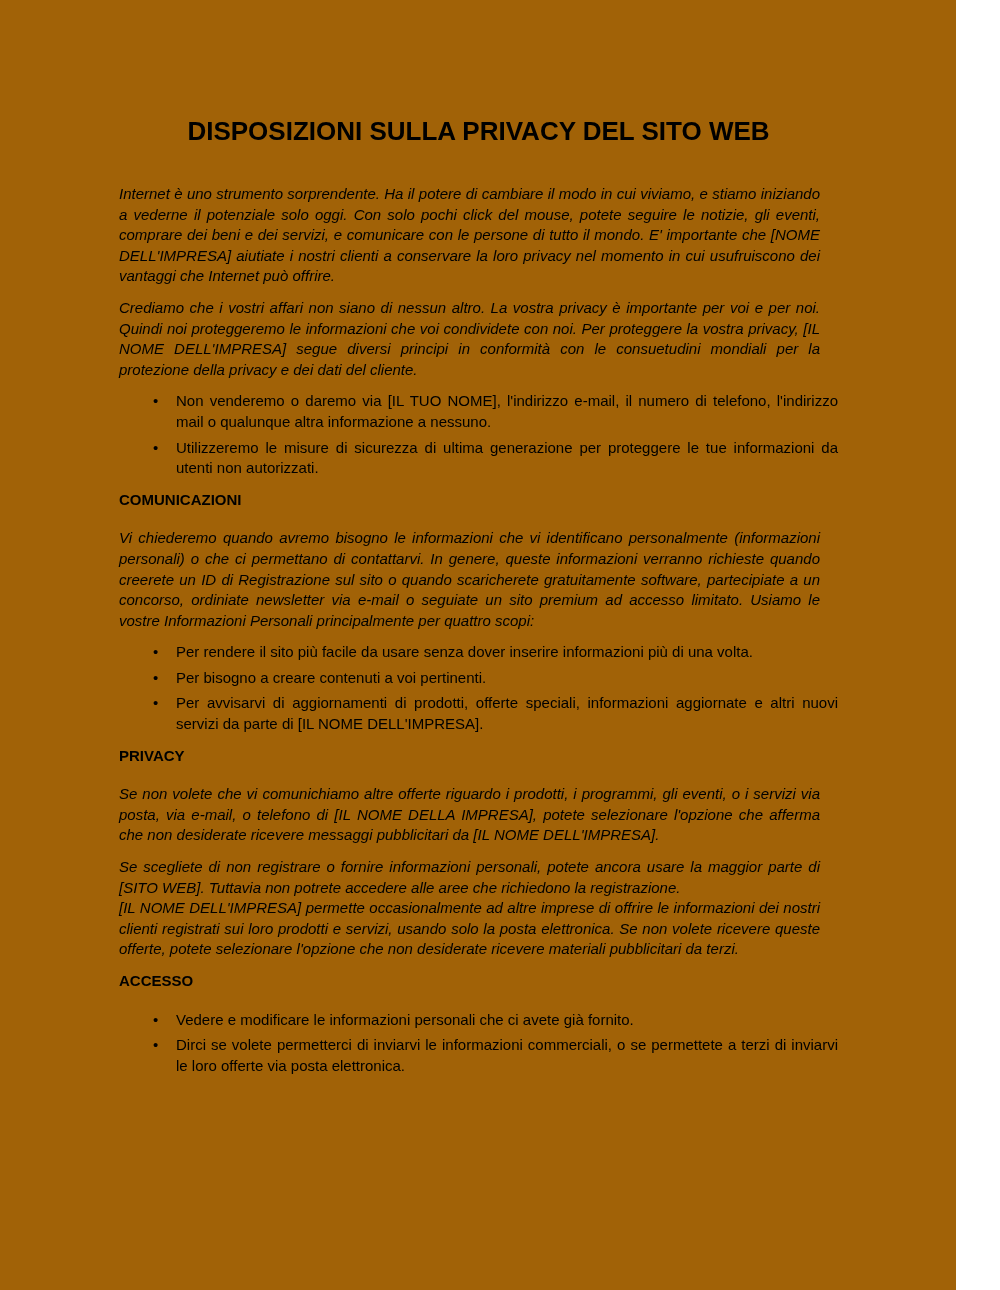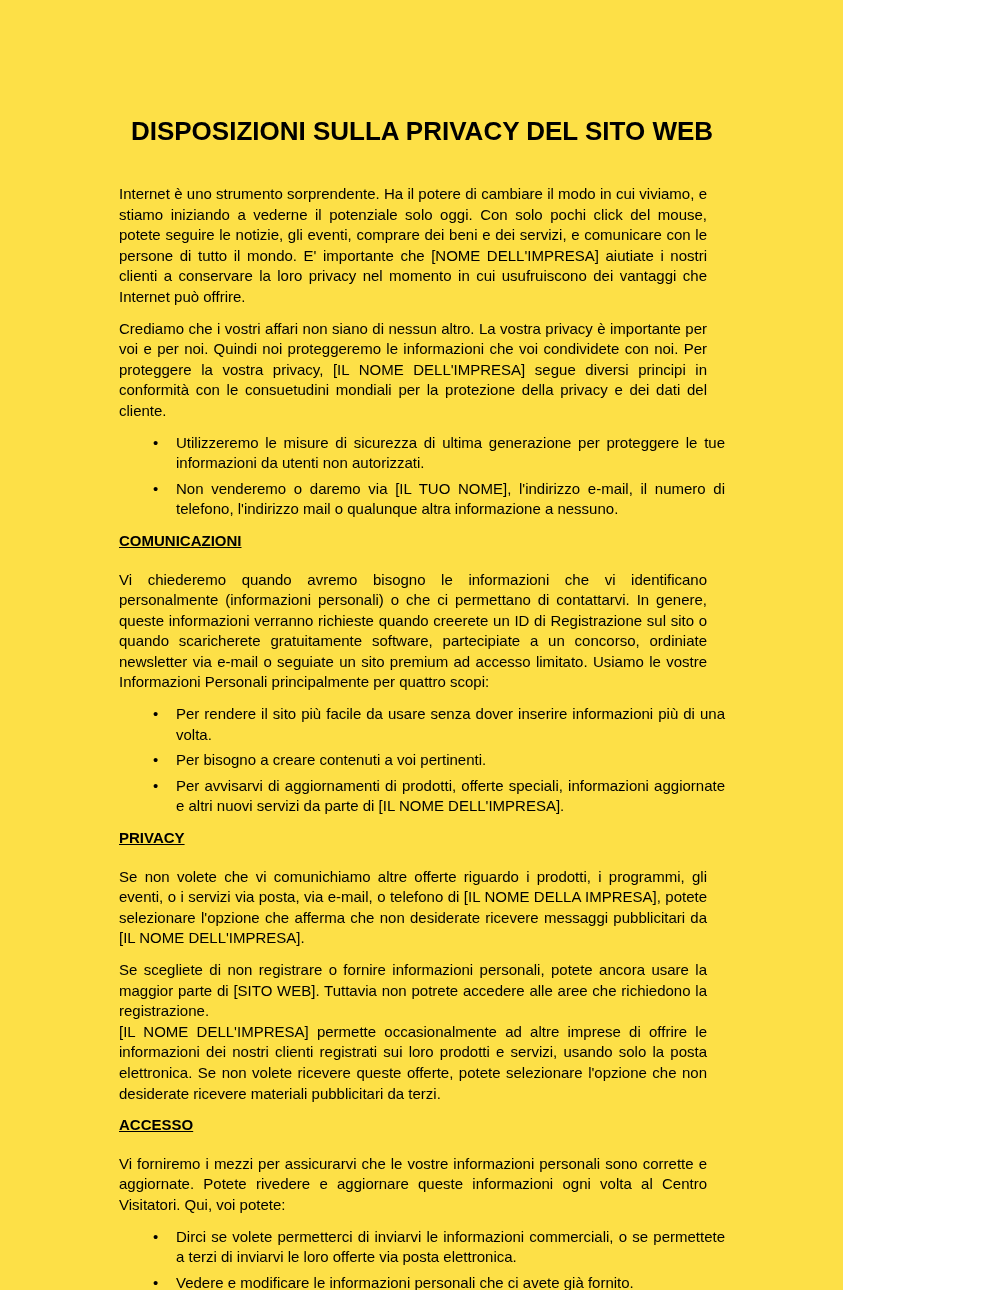--- a/index.html
+++ b/index.html
@@ -11,46 +11,46 @@
     width: 1000px;
     height: 1290px;
     overflow: hidden;
     color: #000000;
     font-family: "Liberation Sans", sans-serif;
     font-size: 15px;
     line-height: 20.6px;
   }
   .page {
     box-sizing: border-box;
-    width: 843px;
+    width: 956px;
     height: 1290px;
     padding: 116px 118px 0 119px;
-    background: #fde047;
+    background: #a16207;
   }
   h1.doc-title {
     font-size: 26px;
     line-height: 30px;
     font-weight: bold;
     text-align: center;
     margin: 0 0 38px 0;
     letter-spacing: 0;
   }
   p.para {
     text-align: justify;
     margin: 0 18px 11px 0;
+    font-style: italic;
   }
   p.para.no-gap {
     margin-bottom: 0;
   }
   h2.section-heading {
     font-size: 15px;
     line-height: 20.6px;
     font-weight: bold;
     margin: 10px 0 18px 0;
-    text-decoration: underline;
   }
   ul.bullet-list {
     list-style: none;
     margin: 0 0 11px 0;
     padding: 0;
   }
   ul.bullet-list li {
     position: relative;
     padding-left: 57px;
     text-align: justify;
@@ -68,22 +68,22 @@
 
 <div class="page">
 
   <h1 class="doc-title">DISPOSIZIONI SULLA PRIVACY DEL SITO WEB</h1>
 
   <p class="para">Internet è uno strumento sorprendente. Ha il potere di cambiare il modo in cui viviamo, e stiamo iniziando a vederne il potenziale solo oggi. Con solo pochi click del mouse, potete seguire le notizie, gli eventi, comprare dei beni e dei servizi, e comunicare con le persone di tutto il mondo. E' importante che [NOME DELL'IMPRESA] aiutiate i nostri clienti a conservare la loro privacy nel momento in cui usufruiscono dei vantaggi che Internet può offrire.</p>
 
   <p class="para">Crediamo che i vostri affari non siano di nessun altro. La vostra privacy è importante per voi e per noi. Quindi noi proteggeremo le informazioni che voi condividete con noi. Per proteggere la vostra privacy, [IL NOME DELL'IMPRESA] segue diversi principi in conformità con le consuetudini mondiali per la protezione della privacy e dei dati del cliente.</p>
 
   <ul class="bullet-list">
+    <li>Non venderemo o daremo via [IL TUO NOME], l'indirizzo e-mail, il numero di telefono, l'indirizzo mail o qualunque altra informazione a nessuno.</li>
     <li>Utilizzeremo le misure di sicurezza di ultima generazione per proteggere le tue informazioni da utenti non autorizzati.</li>
-    <li>Non venderemo o daremo via [IL TUO NOME], l'indirizzo e-mail, il numero di telefono, l'indirizzo mail o qualunque altra informazione a nessuno.</li>
   </ul>
 
   <h2 class="section-heading">COMUNICAZIONI</h2>
 
   <p class="para">Vi chiederemo quando avremo bisogno le informazioni che vi identificano personalmente (informazioni personali) o che ci permettano di contattarvi. In genere, queste informazioni verranno richieste quando creerete un ID di Registrazione sul sito o quando scaricherete gratuitamente software, partecipiate a un concorso, ordiniate newsletter via e-mail o seguiate un sito premium ad accesso limitato. Usiamo le vostre Informazioni Personali principalmente per quattro scopi:</p>
 
   <ul class="bullet-list">
     <li>Per rendere il sito più facile da usare senza dover inserire informazioni più di una volta.</li>
     <li>Per bisogno a creare contenuti a voi pertinenti.</li>
     <li>Per avvisarvi di aggiornamenti di prodotti, offerte speciali, informazioni aggiornate e altri nuovi servizi da parte di [IL NOME DELL'IMPRESA].</li>
@@ -92,20 +92,19 @@
   <h2 class="section-heading">PRIVACY</h2>
 
   <p class="para">Se non volete che vi comunichiamo altre offerte riguardo i prodotti, i programmi, gli eventi, o i servizi via posta, via e-mail, o telefono di [IL NOME DELLA IMPRESA], potete selezionare l'opzione che afferma che non desiderate ricevere messaggi pubblicitari da [IL NOME DELL'IMPRESA].</p>
 
   <p class="para no-gap">Se scegliete di non registrare o fornire informazioni personali, potete ancora usare la maggior parte di [SITO WEB]. Tuttavia non potrete accedere alle aree che richiedono la registrazione.</p>
 
   <p class="para">[IL NOME DELL'IMPRESA] permette occasionalmente ad altre imprese di offrire le informazioni dei nostri clienti registrati sui loro prodotti e servizi, usando solo la posta elettronica. Se non volete ricevere queste offerte, potete selezionare l'opzione che non desiderate ricevere materiali pubblicitari da terzi.</p>
 
   <h2 class="section-heading">ACCESSO</h2>
 
-  <p class="para">Vi forniremo i mezzi per assicurarvi che le vostre informazioni personali sono corrette e aggiornate. Potete rivedere e aggiornare queste informazioni ogni volta al Centro Visitatori. Qui, voi potete:</p>
 
   <ul class="bullet-list">
+    <li>Vedere e modificare le informazioni personali che ci avete già fornito.</li>
     <li>Dirci se volete permetterci di inviarvi le informazioni commerciali, o se permettete a terzi di inviarvi le loro offerte via posta elettronica.</li>
-    <li>Vedere e modificare le informazioni personali che ci avete già fornito.</li>
   </ul>
 
 </div>
 
 </body></html>

